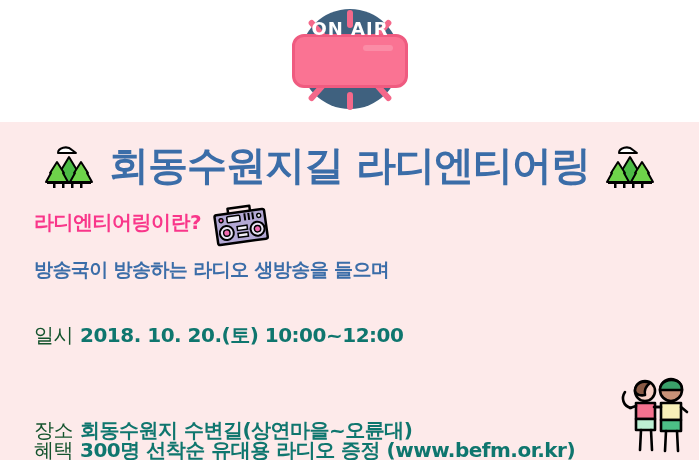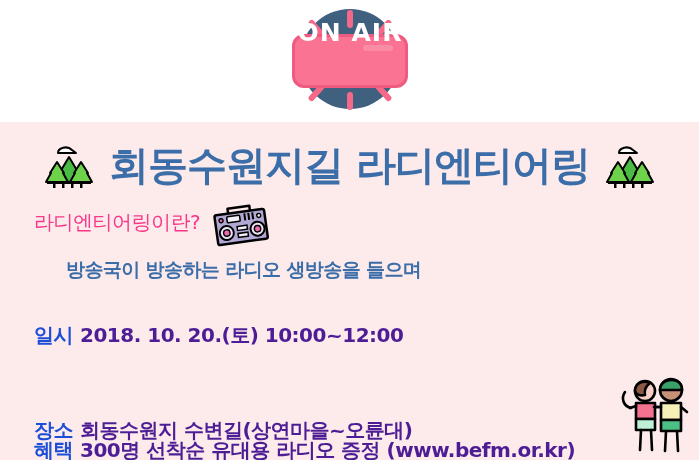--- a/index.html
+++ b/index.html
@@ -70,21 +70,21 @@
     width: 30px; height: 6px;
     border-radius: 3px;
     background: #fb8ca6;
   }
   .onair-text {
     position: absolute;
     left: 0; right: 0;
     top: 16px;
     text-align: center;
     color: #ffffff;
-    font-size: 25px;
+    font-size: 18px;
     font-weight: bold;
     letter-spacing: 1px;
     font-family: "DejaVu Sans", "Liberation Sans", sans-serif;
   }
 
   
   .title-row {
     position: absolute;
     left: 0; top: 134px;
     width: 699px;
@@ -101,51 +101,50 @@
     letter-spacing: -1px;
     white-space: nowrap;
     line-height: 1;
   }
 
   
   .mtn-icon { display: block; }
 
   
   .label-pink {
-    color: #1d4ed8;
-    font-weight: bold;
+    color: #14532d;
+    font-weight: normal;
   }
   .navy {
-    color: #4c1d95;
+    color: #0f766e;
   }
 
   .q-line {
     position: absolute;
     left: 34px; top: 209px;
     font-size: 20px;
-    font-weight: normal;
+    font-weight: bold;
     color: #f9368a;
     letter-spacing: -0.5px;
   }
 
   .radio-icon {
     position: absolute;
     left: 212px;
     top: 203px;
   }
 
   .desc {
     position: absolute;
     left: 34px; top: 256px;
     color: #3b6da8;
     font-size: 19px;
     font-weight: bold;
     line-height: 27px;
     letter-spacing: -0.6px;
-    margin-left: 32px;
   }
 
   .info-line {
     position: absolute;
     left: 34px;
     font-size: 20px;
     font-weight: bold;
     letter-spacing: -0.5px;
     white-space: nowrap;
   }

